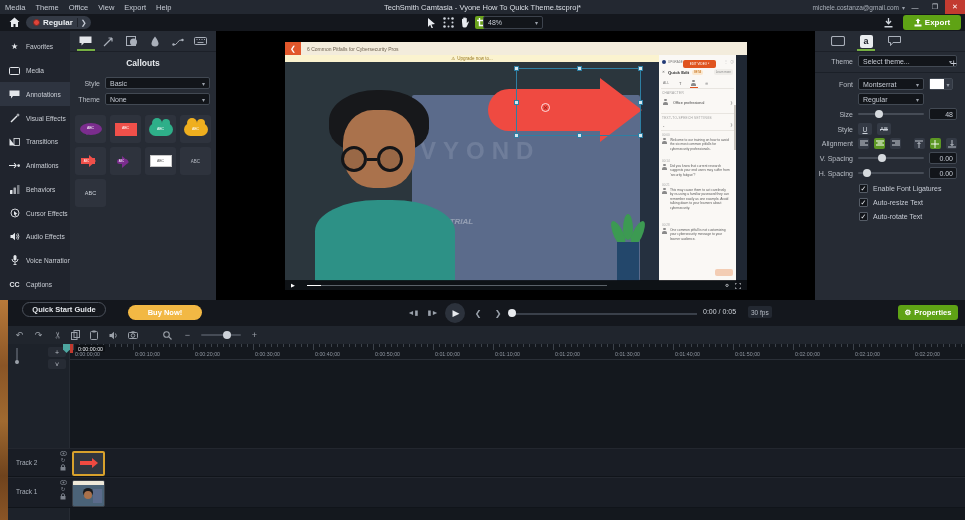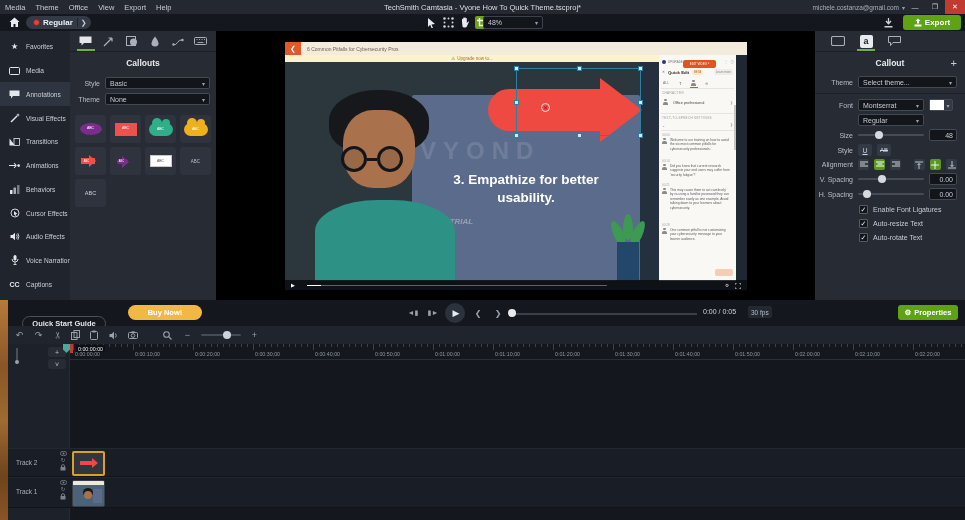--- a/index.html
+++ b/index.html
@@ -122,21 +122,21 @@
   .al-btn { width:12px; height:11px; background:#343a45; border-radius:2px; display:flex; align-items:center; justify-content:center; }
   .al-btn.sel { background:#5c9723; }
   .chk-row { display:flex; align-items:center; gap:5px; margin:5px 0 0 44px; }
   .chk { width:9px; height:9px; background:#12151a; border:1px solid #555c66; border-radius:1px; color:#e8ebef; font-size:7px; line-height:8px; text-align:center; }
   .chk-label { font-size:7px; color:#c6cbd4; }
   .pp-divider { height:1px; background:#1b2028; margin:5px 0; }
 
   
   .controlbar { left:8px; top:300px; width:957px; height:26px; background:#14171d; z-index:20; }
   .pill { position:absolute; height:15px; border-radius:8px; display:flex; align-items:center; justify-content:center; font-size:7.5px; font-weight:bold; }
-  .qsg { left:14px; top:16px; width:84px; border:1px solid #4b515b; color:#e4e7eb; }
+  .qsg { left:14px; top:2px; width:84px; border:1px solid #4b515b; color:#e4e7eb; }
   .buynow { left:120px; top:5px; width:74px; background:#f2b844; color:#fff; }
   .pb-btn { position:absolute; top:7px; color:#9aa1ab; font-size:8px; display:flex; align-items:center; justify-content:center; width:14px; height:12px; }
   .play-circle { position:absolute; left:437px; top:3px; width:20px; height:20px; border-radius:50%; background:#2c323c; color:#e8ebef; font-size:9px; display:flex; align-items:center; justify-content:center; padding-left:2px; }
   .scrub-line { position:absolute; left:512px; top:312.5px; width:185px; height:2px; background:#3a404a; z-index:21; }
   .scrub-dot { position:absolute; left:508px; top:309px; width:8px; height:8px; border-radius:50%; background:#e8eaee; z-index:22; }
   .timecode { position:absolute; left:703px; top:308px; font-size:7px; color:#cfd3da; z-index:21; }
   .fpsbox { position:absolute; left:748px; top:306px; height:12px; padding:0 3px; background:#232831; border-radius:2px; font-size:6.5px; color:#b8bdc6; display:flex; align-items:center; z-index:21; }
   .props-btn { position:absolute; right:7px; top:305px; width:60px; height:15px; background:#5fa315; border-radius:3px; color:#fff; font-size:7.5px; font-weight:bold; display:flex; align-items:center; justify-content:center; gap:3px; z-index:21; }
 
   
@@ -428,21 +428,20 @@
       <span class="v-title">6 Common Pitfalls for Cybersecurity Pros</span>
     </div>
     <div class="v-notice">
       <span>⚠</span>
       <span>Upgrade now to...</span>
     </div>
 
     <div class="v-scene">
       <div class="slide">
         <span class="brandmark">VYOND</span>
-        <div class="slide-heading">3. Empathize for better usability.</div>
         <span class="freetrial">FREE TRIAL</span>
       </div>
       <div class="scene-col"></div>
       <div class="hair"></div>
       <div class="face"></div>
       <span class="lens" style="left:56px;top:84px;"></span>
       <span class="lens" style="left:92px;top:84px;"></span>
       <span class="bridge"></span>
       <div class="shirt"></div>
       <span class="leaf" style="left:328px;top:158px;transform:rotate(-25deg);"></span>
@@ -547,21 +546,20 @@
       </span>
     <span class="pp-tab sel">
         <span class="a-chip">a</span>
       </span>
     <span class="pp-tab">
         <svg width="13" height="10" viewBox="0 0 13 10">
           <path d="M0.5 0.5 H12.5 V6.5 H5 L2.5 9.5 V6.5 H0.5 Z" fill="none" stroke="#aab0ba"></path>
         </svg>
       </span>
   </div>
-  <div class="panel-title">Callout</div>
   <span class="pp-add">+</span>
 
   <div class="pp-row">
     <span class="pp-label">Theme</span>
     <div class="dropdown">
       <span>Select theme...</span>
       <span class="caret">▾</span>
     </div>
   </div>
   <div class="pp-divider"></div>

